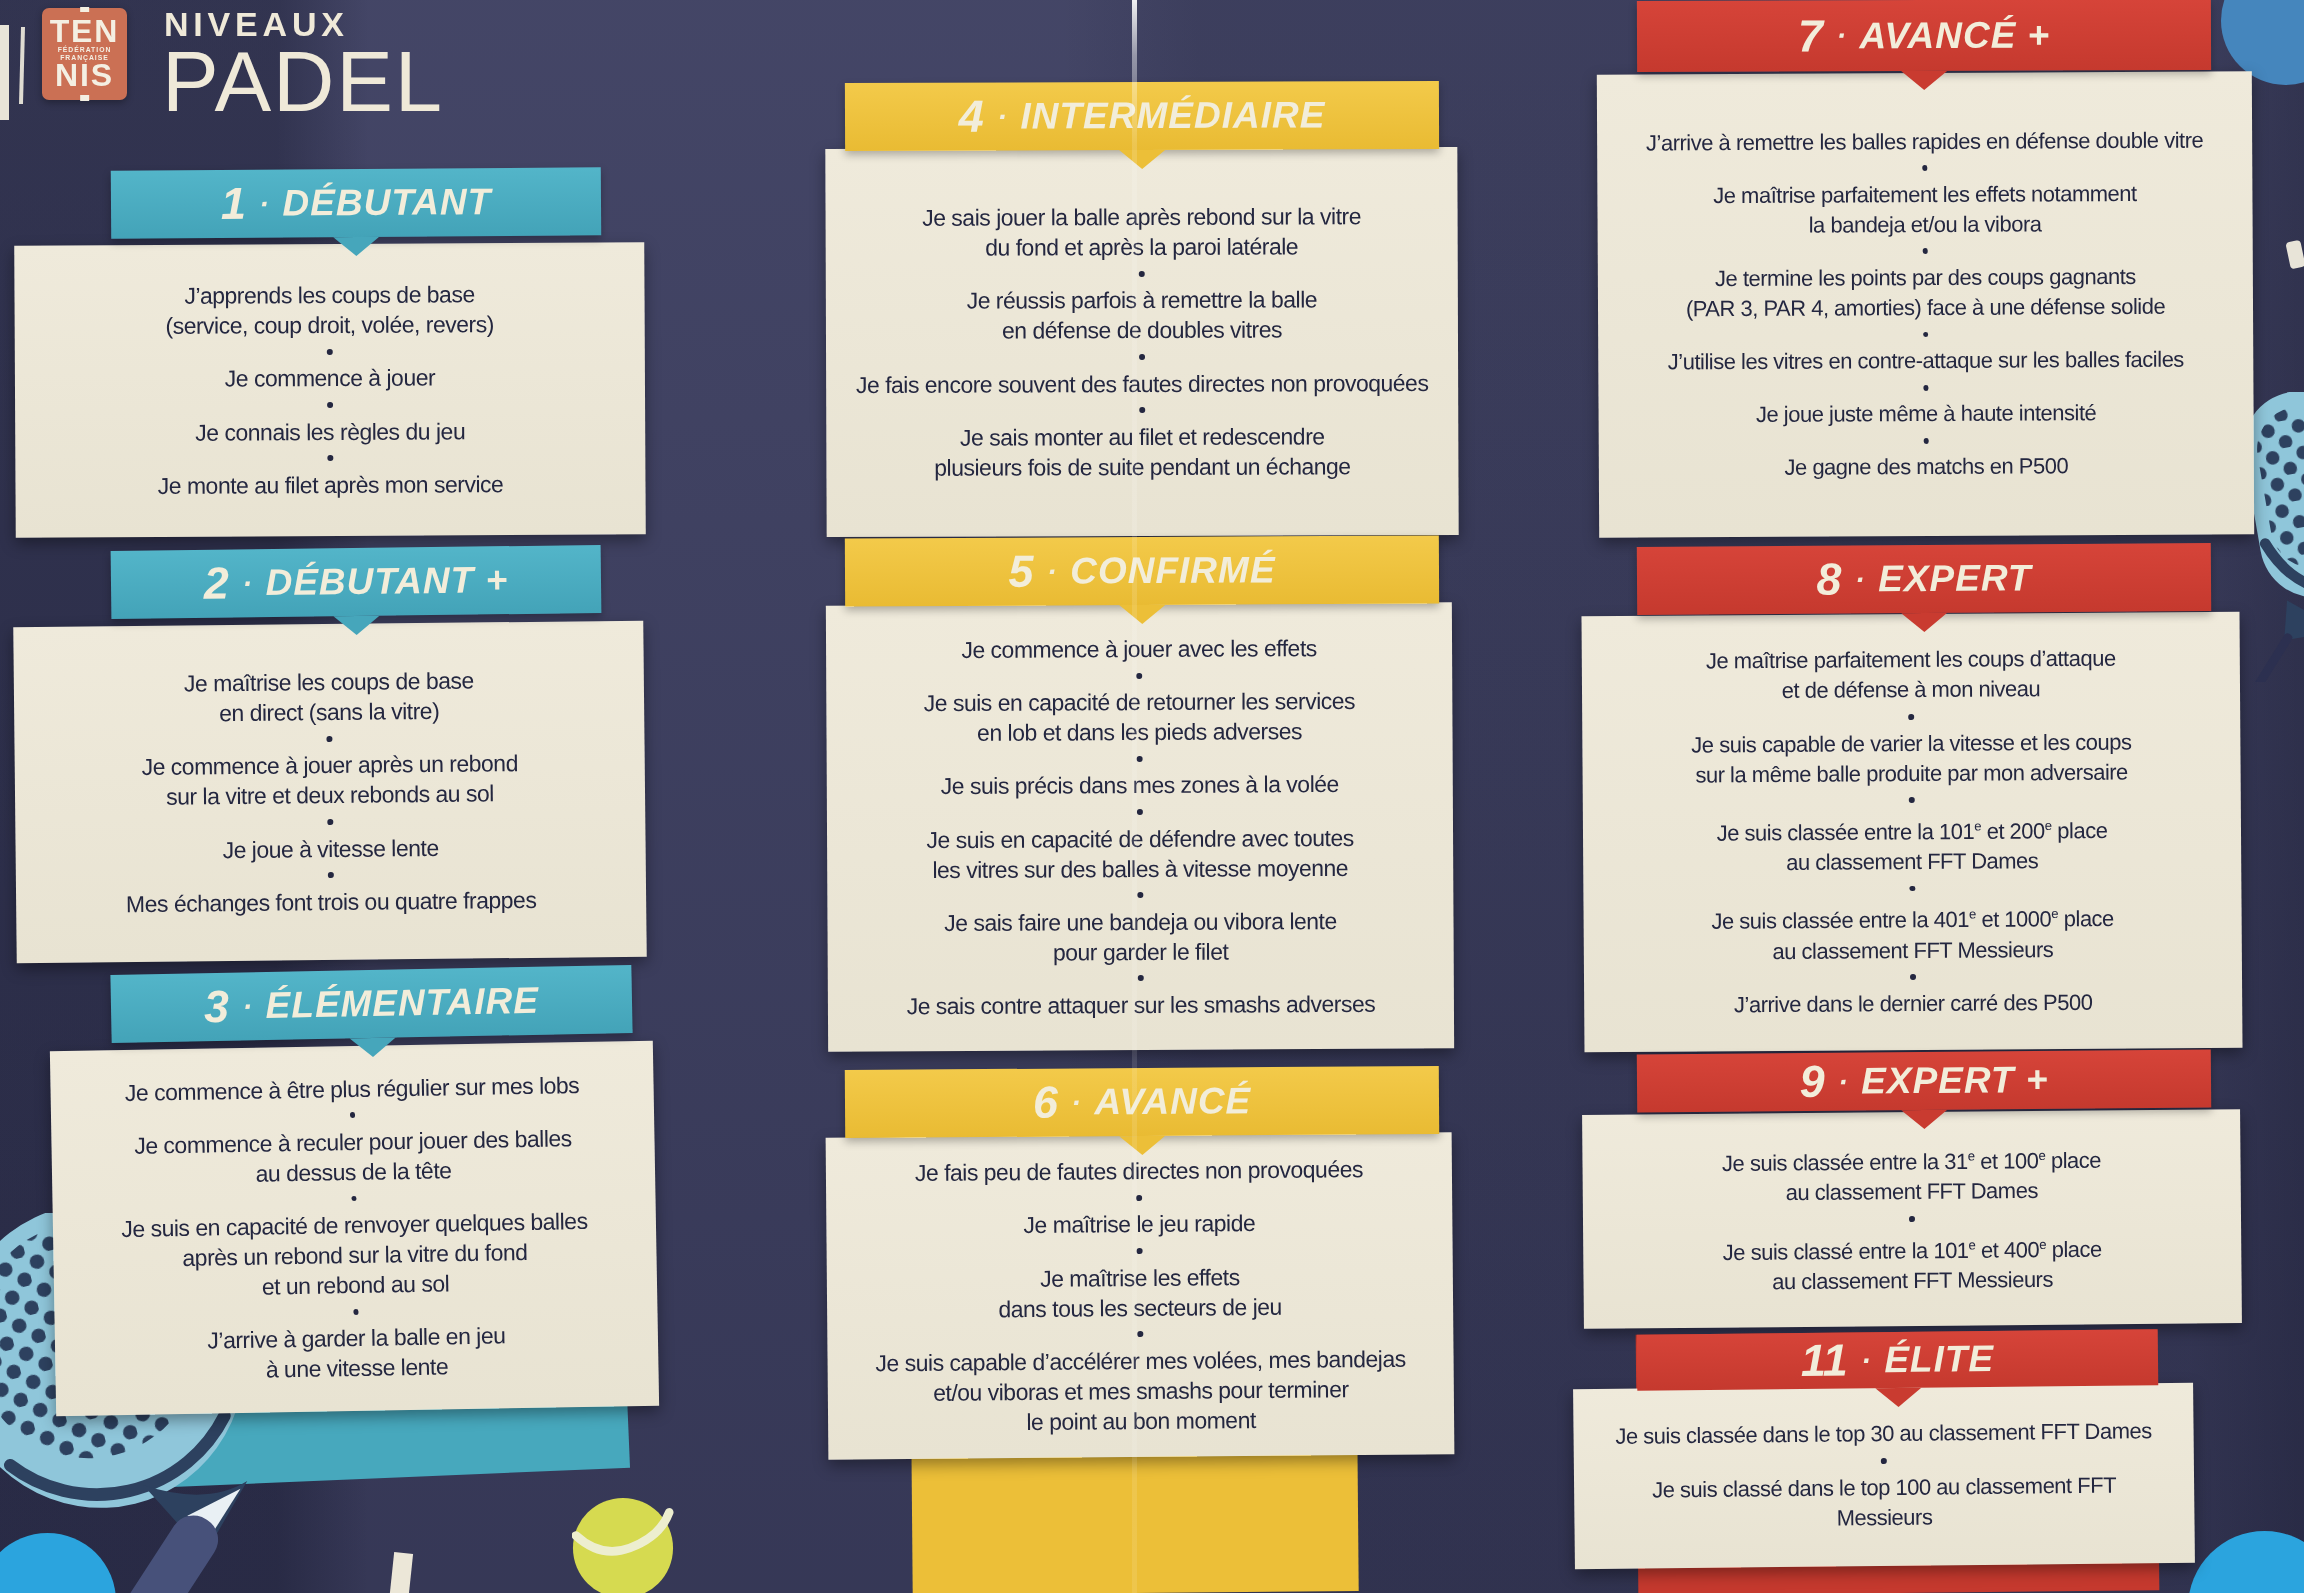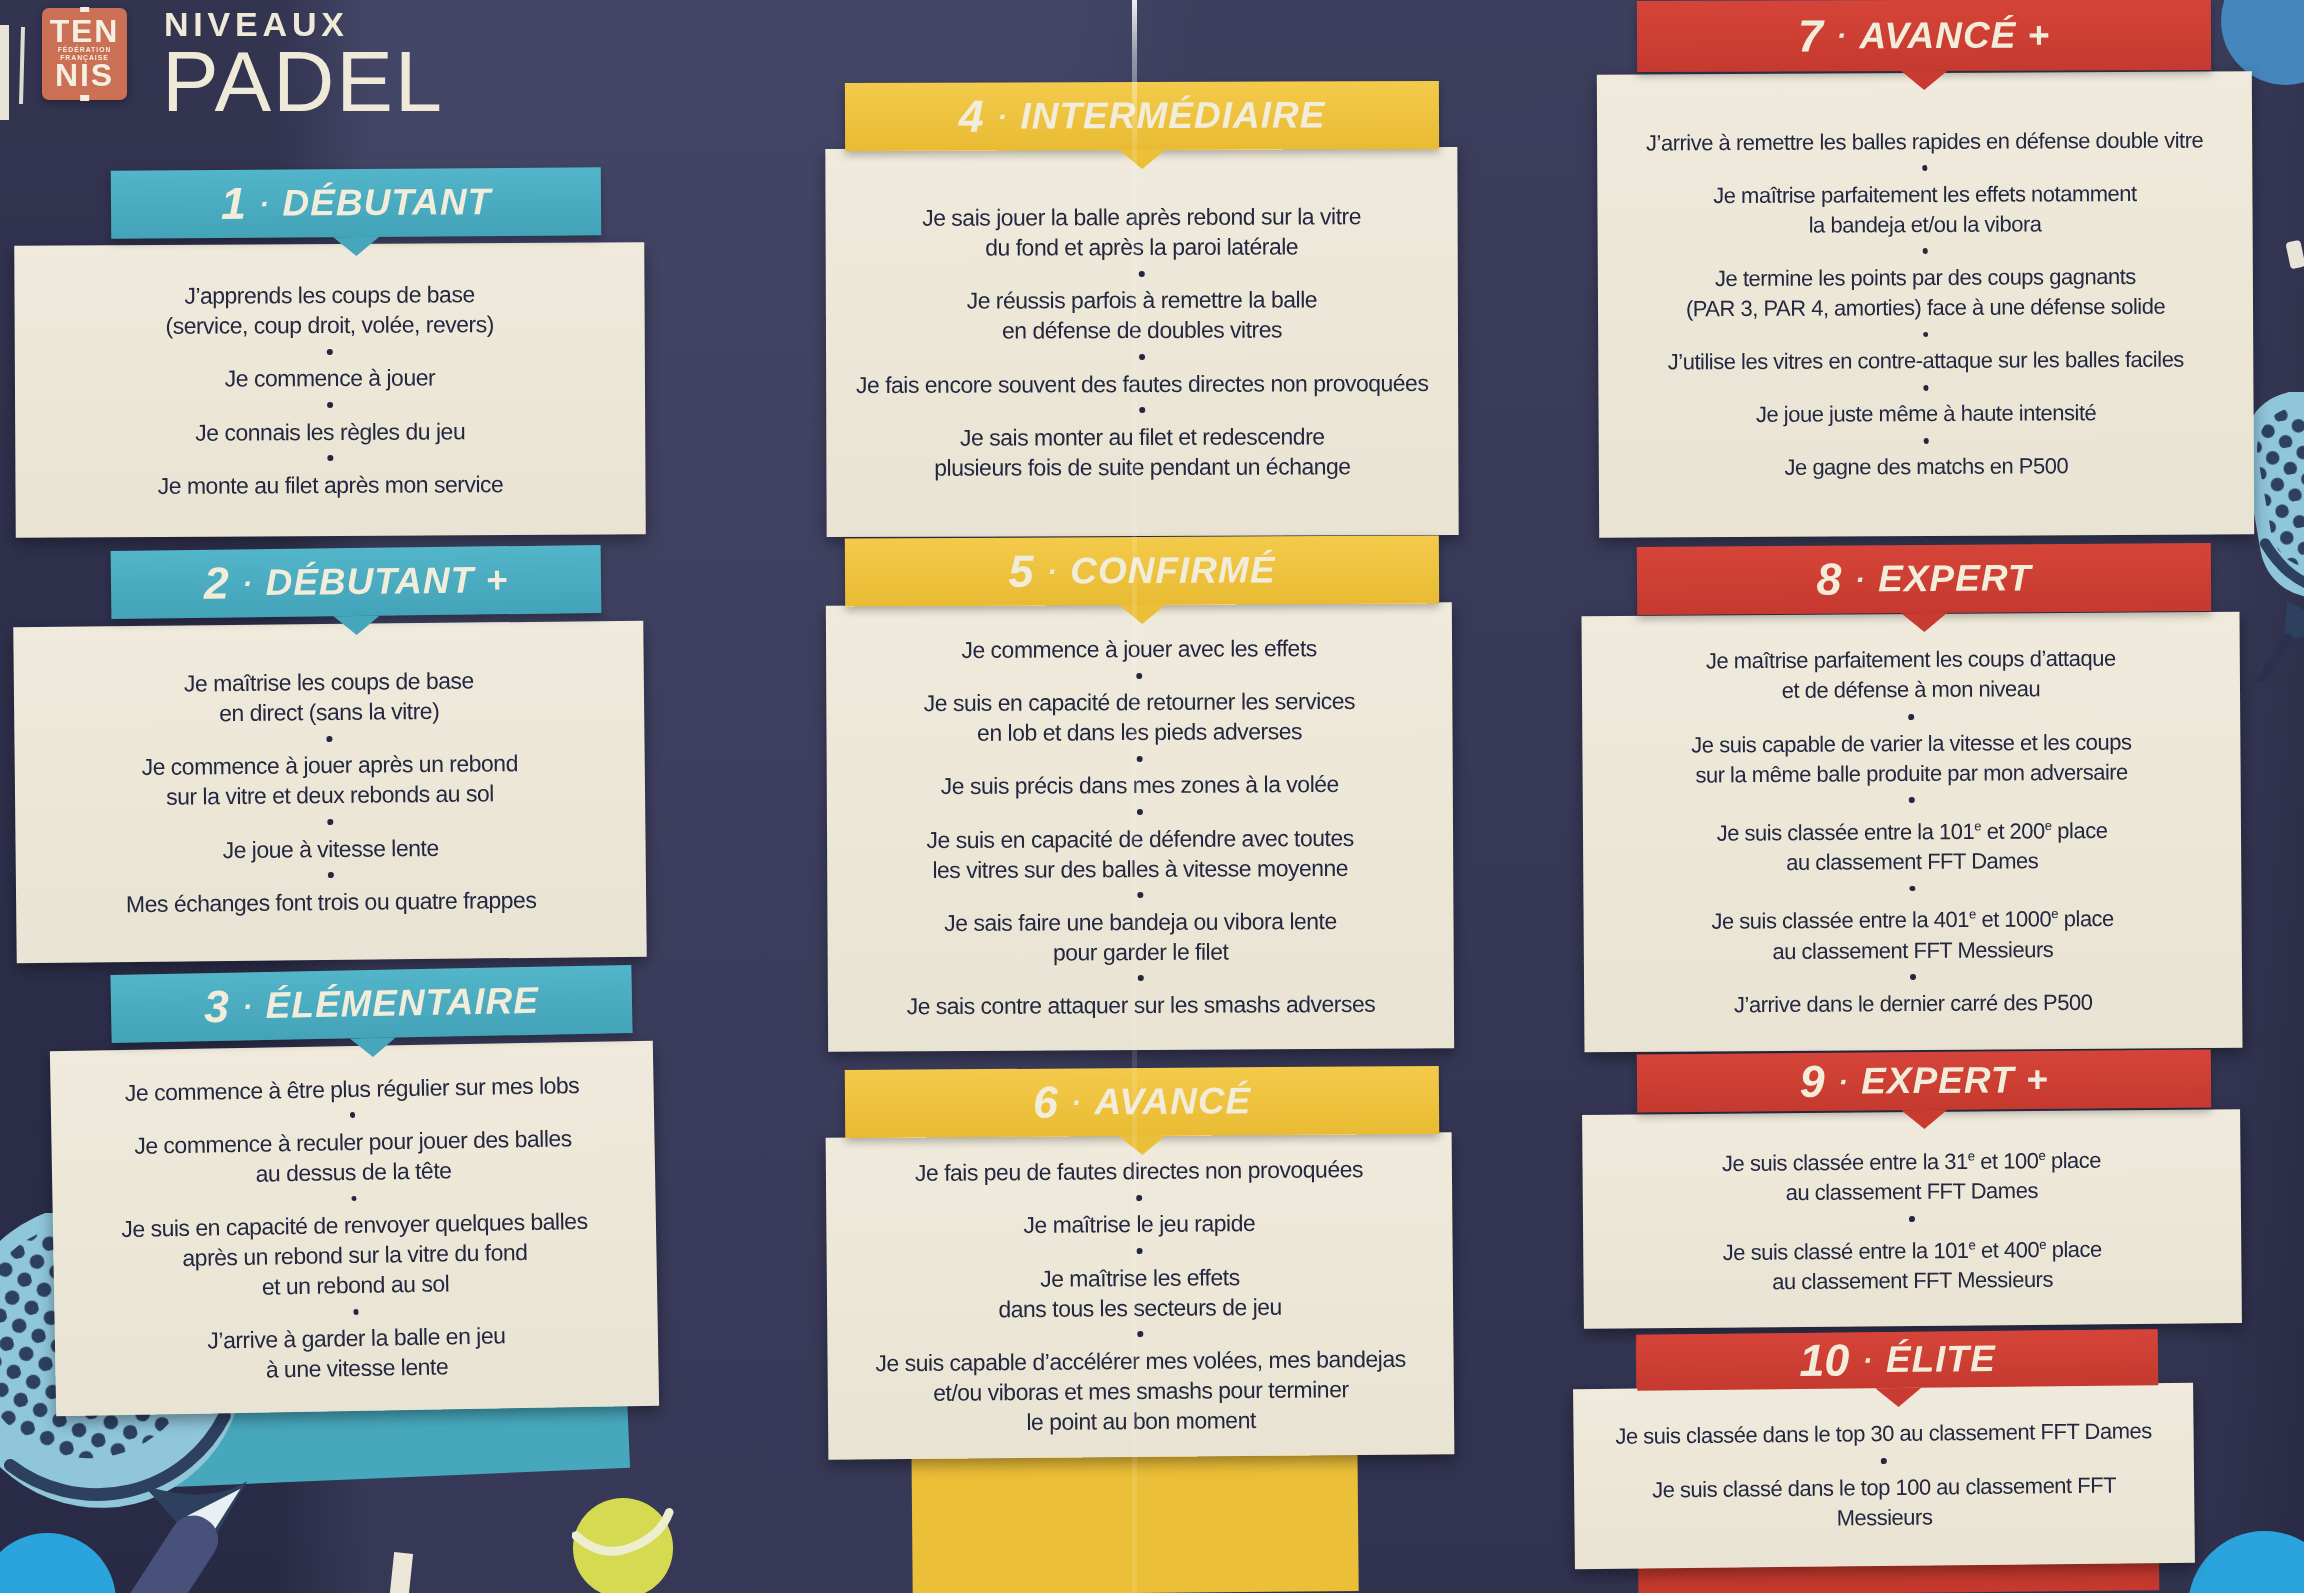--- a/index.html
+++ b/index.html
@@ -282,21 +282,21 @@
   </div>
   <div id="c9" class="card col3">
     <div class="bullets">
         <div class="bullet">Je suis classée entre la 31<sup>e</sup> et 100<sup>e</sup> place<br>au classement FFT Dames</div>
         <div class="sep-dot"></div>
         <div class="bullet">Je suis classé entre la 101<sup>e</sup> et 400<sup>e</sup> place<br>au classement FFT Messieurs</div>
       </div>
   </div>
 
   <div id="b10" class="banner red">
-    <span class="b-num">10</span>
+    <span class="b-num">11</span>
     <span class="b-sep">·</span>
     <span class="b-label">ÉLITE</span>
     <div class="notch"></div>
   </div>
   <div id="c10" class="card col3">
     <div class="bullets">
         <div class="bullet">Je suis classée dans le top 30 au classement FFT Dames</div>
         <div class="sep-dot"></div>
         <div class="bullet">Je suis classé dans le top 100 au classement FFT<br>Messieurs</div>
       </div>

